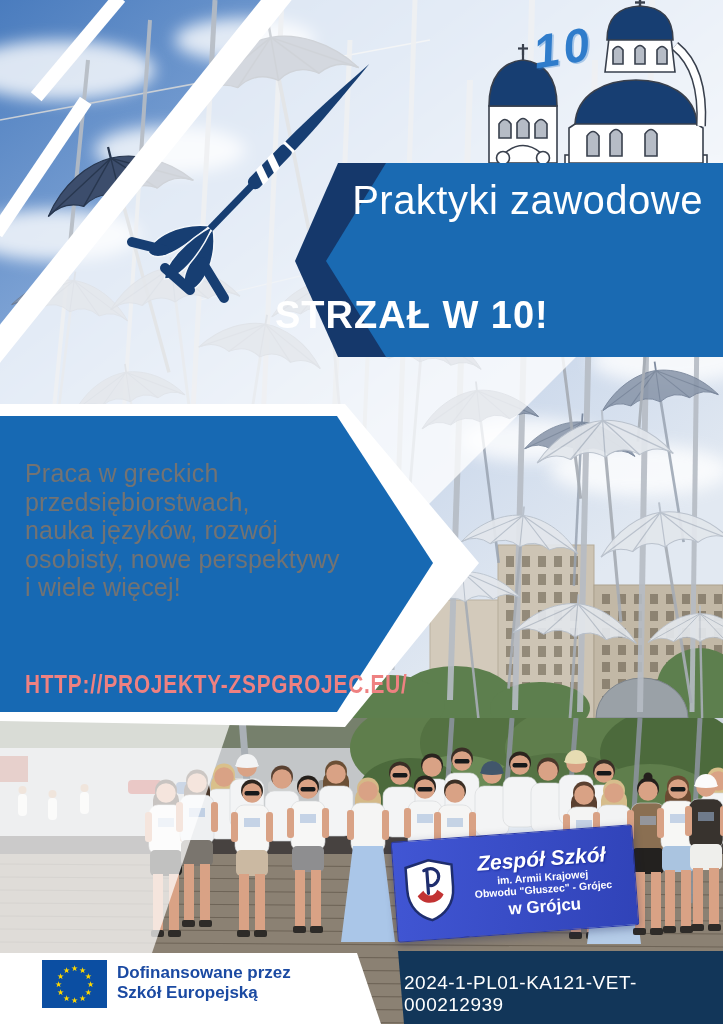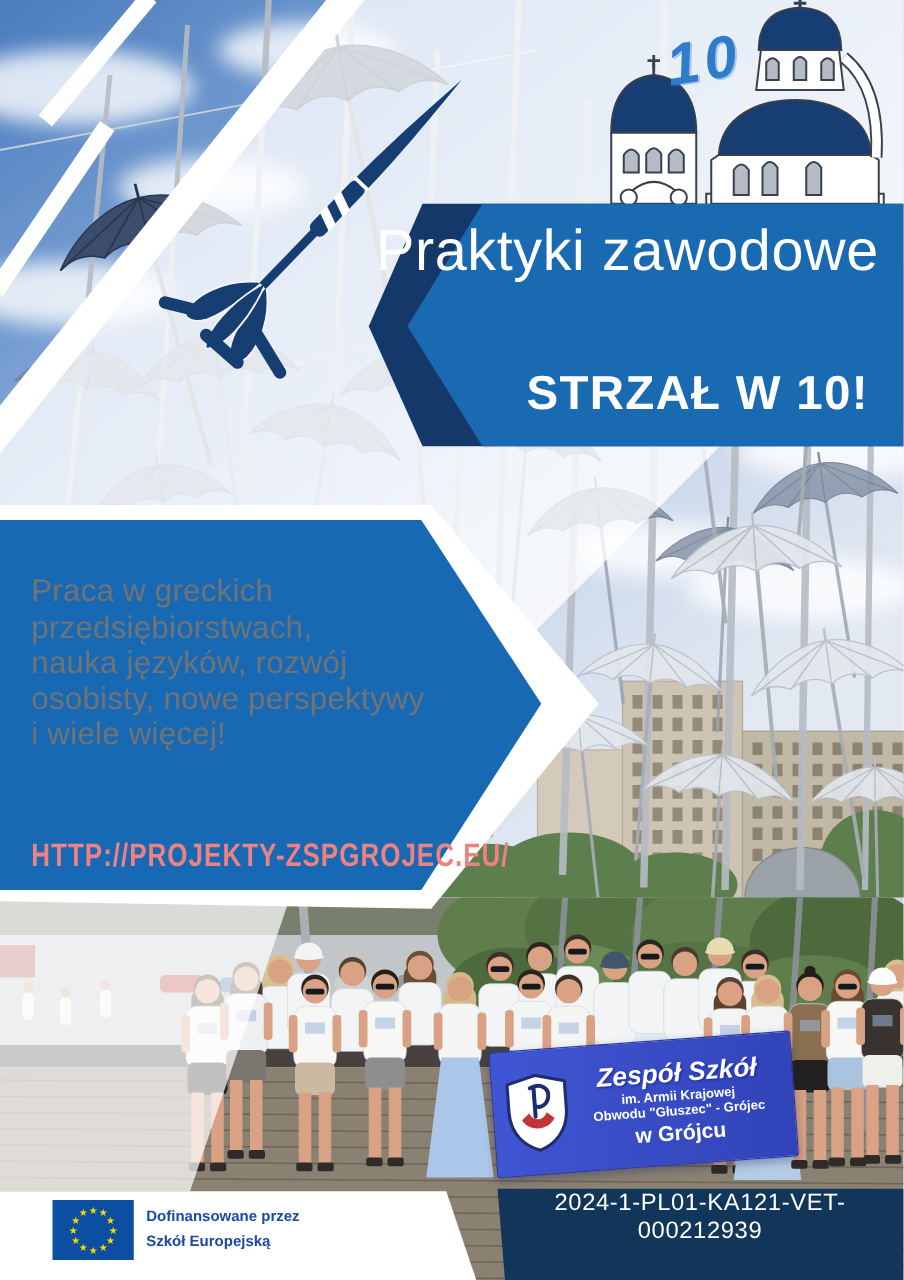--- a/index.html
+++ b/index.html
@@ -3,22 +3,22 @@
 <meta charset="utf-8">
 <style>
   html,body{margin:0;padding:0;background:#ffffff;}
   .poster{position:relative;width:723px;height:1024px;overflow:hidden;
     font-family:"Liberation Sans",sans-serif;background:#e4ebf3;}
   .abs{position:absolute;}
   svg{display:block;}
   .stripe{position:absolute;background:#ffffff;}
   
   .banner-sub{position:absolute;right:20px;top:181px;width:420px;text-align:right;
-    color:#fff;font-size:46px;line-height:39px;font-weight:400;letter-spacing:.5px;}
-  .banner-headline{position:absolute;right:28px;top:294px;width:420px;text-align:right;
+    color:#fff;font-size:40px;line-height:39px;font-weight:400;letter-spacing:.5px;}
+  .banner-headline{position:absolute;right:28px;top:294px;width:420px;
     color:#fff;font-size:38px;font-weight:bold;letter-spacing:1px;}
   
   .offer-text{position:absolute;left:25px;top:459px;color:#737373;font-size:25px;
     line-height:28.5px;letter-spacing:.2px;}
   .offer-cta{position:absolute;left:25px;top:607px;color:#fff;font-size:25px;line-height:29px;}
   .offer-url{position:absolute;left:25px;top:669px;color:var(--url-coral,#ee8181);
     font-size:26px;font-weight:bold;letter-spacing:1px;transform:scaleX(.8);transform-origin:left top;
     text-decoration:none;display:inline-block;white-space:nowrap;}
   
   .badge-10{position:absolute;left:533px;top:20px;color:var(--badge-blue,#2f7ccb);
@@ -29,22 +29,22 @@
     background:linear-gradient(100deg,#4156d4,#3043b8);border:1px solid #2b3aa8;border-radius:3px;
     transform:rotate(-4.2deg);display:flex;align-items:center;box-shadow:0 3px 8px rgba(20,30,80,.35);}
   .school-banner .txt{flex:1;text-align:center;color:#fff;line-height:1.15;padding-right:6px;}
   .sb-l1{font-size:21px;font-weight:bold;font-style:italic;text-shadow:1px 1px 2px #1a2a9c;}
   .sb-l2,.sb-l3{font-size:10.5px;font-weight:bold;}
   .sb-l4{font-size:17px;font-weight:bold;margin-top:2px;}
   
   .eu-flag{position:absolute;left:42px;top:960px;width:65px;height:48px;
     background:var(--eu-flag-blue,#0b4ea2);}
   .eu-text{position:absolute;left:117px;top:963px;color:var(--eu-text-blue,#1b4aa2);
-    font-size:12px;font-weight:bold;line-height:20px;}
-  .project-code{position:absolute;left:404px;top:952px;width:312px;text-align:center;
+    font-size:17px;font-weight:bold;line-height:20px;}
+  .project-code{position:absolute;left:404px;top:972px;width:312px;text-align:left;
     color:#fff;font-size:19px;letter-spacing:.5px;}
   
   .f-navy{fill:var(--navy,#173e72);}
   .f-chev{fill:var(--chevron-navy,#15386b);}
   .f-blue{fill:var(--banner-blue,#1a6ab2);}
   .f-arrow{fill:var(--arrow-blue,#1769b3);}
   .f-codebox{fill:var(--code-box-navy,#123659);}
 </style>
 </head>
 <body>

